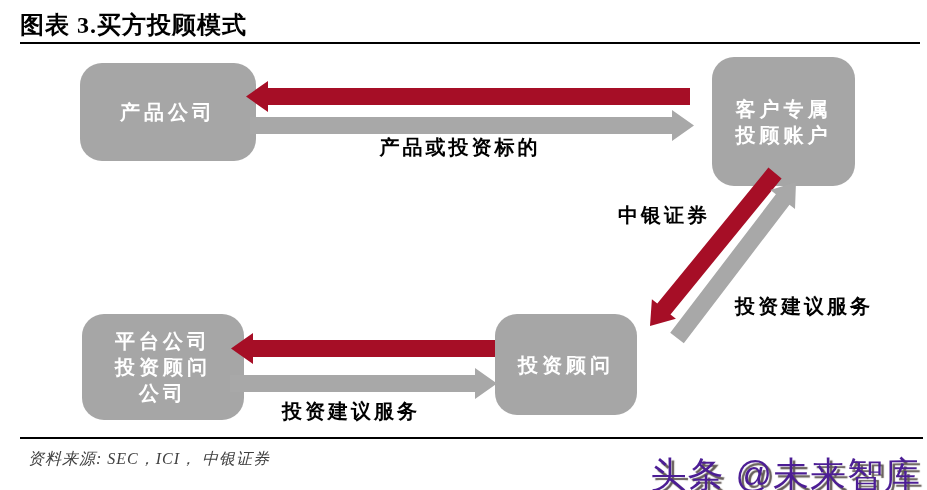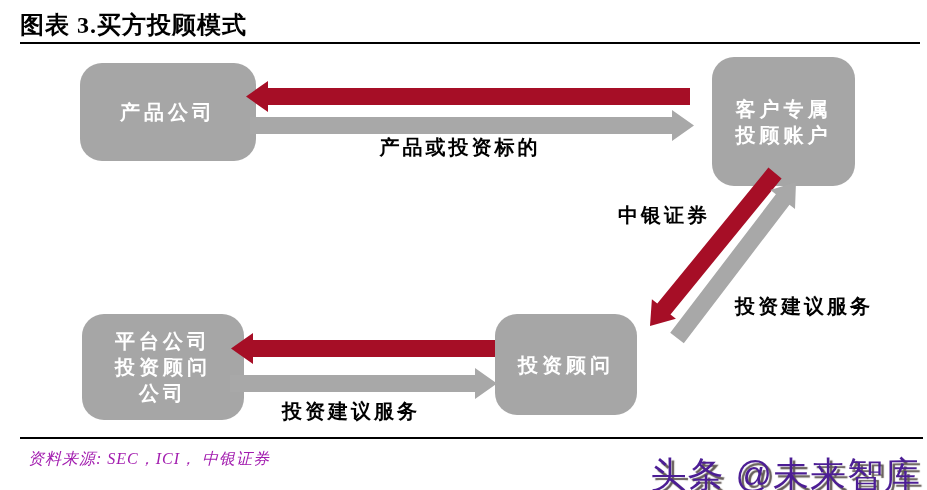--- a/index.html
+++ b/index.html
@@ -71,21 +71,21 @@
   .flow-label.advice        { left: 804px; top: 293px; }
   .flow-label.tech-fee      { left: 352px; top: 301px; }
   .flow-label.info-system   { left: 351px; top: 398px; }
 
   .source-line {
     position: absolute;
     left: 28px;
     top: 449px;
     font-size: 16px;
     font-style: italic;
-    color: #a21caf;
+    color: #404040;
     letter-spacing: 1px;
     font-family: "Liberation Serif", "DejaVu Serif", serif;
   }
   .watermark {
     position: absolute;
     right: 6px;
     top: 451px;
     font-size: 36px;
     font-weight: normal;
     color: #4c1d95;

